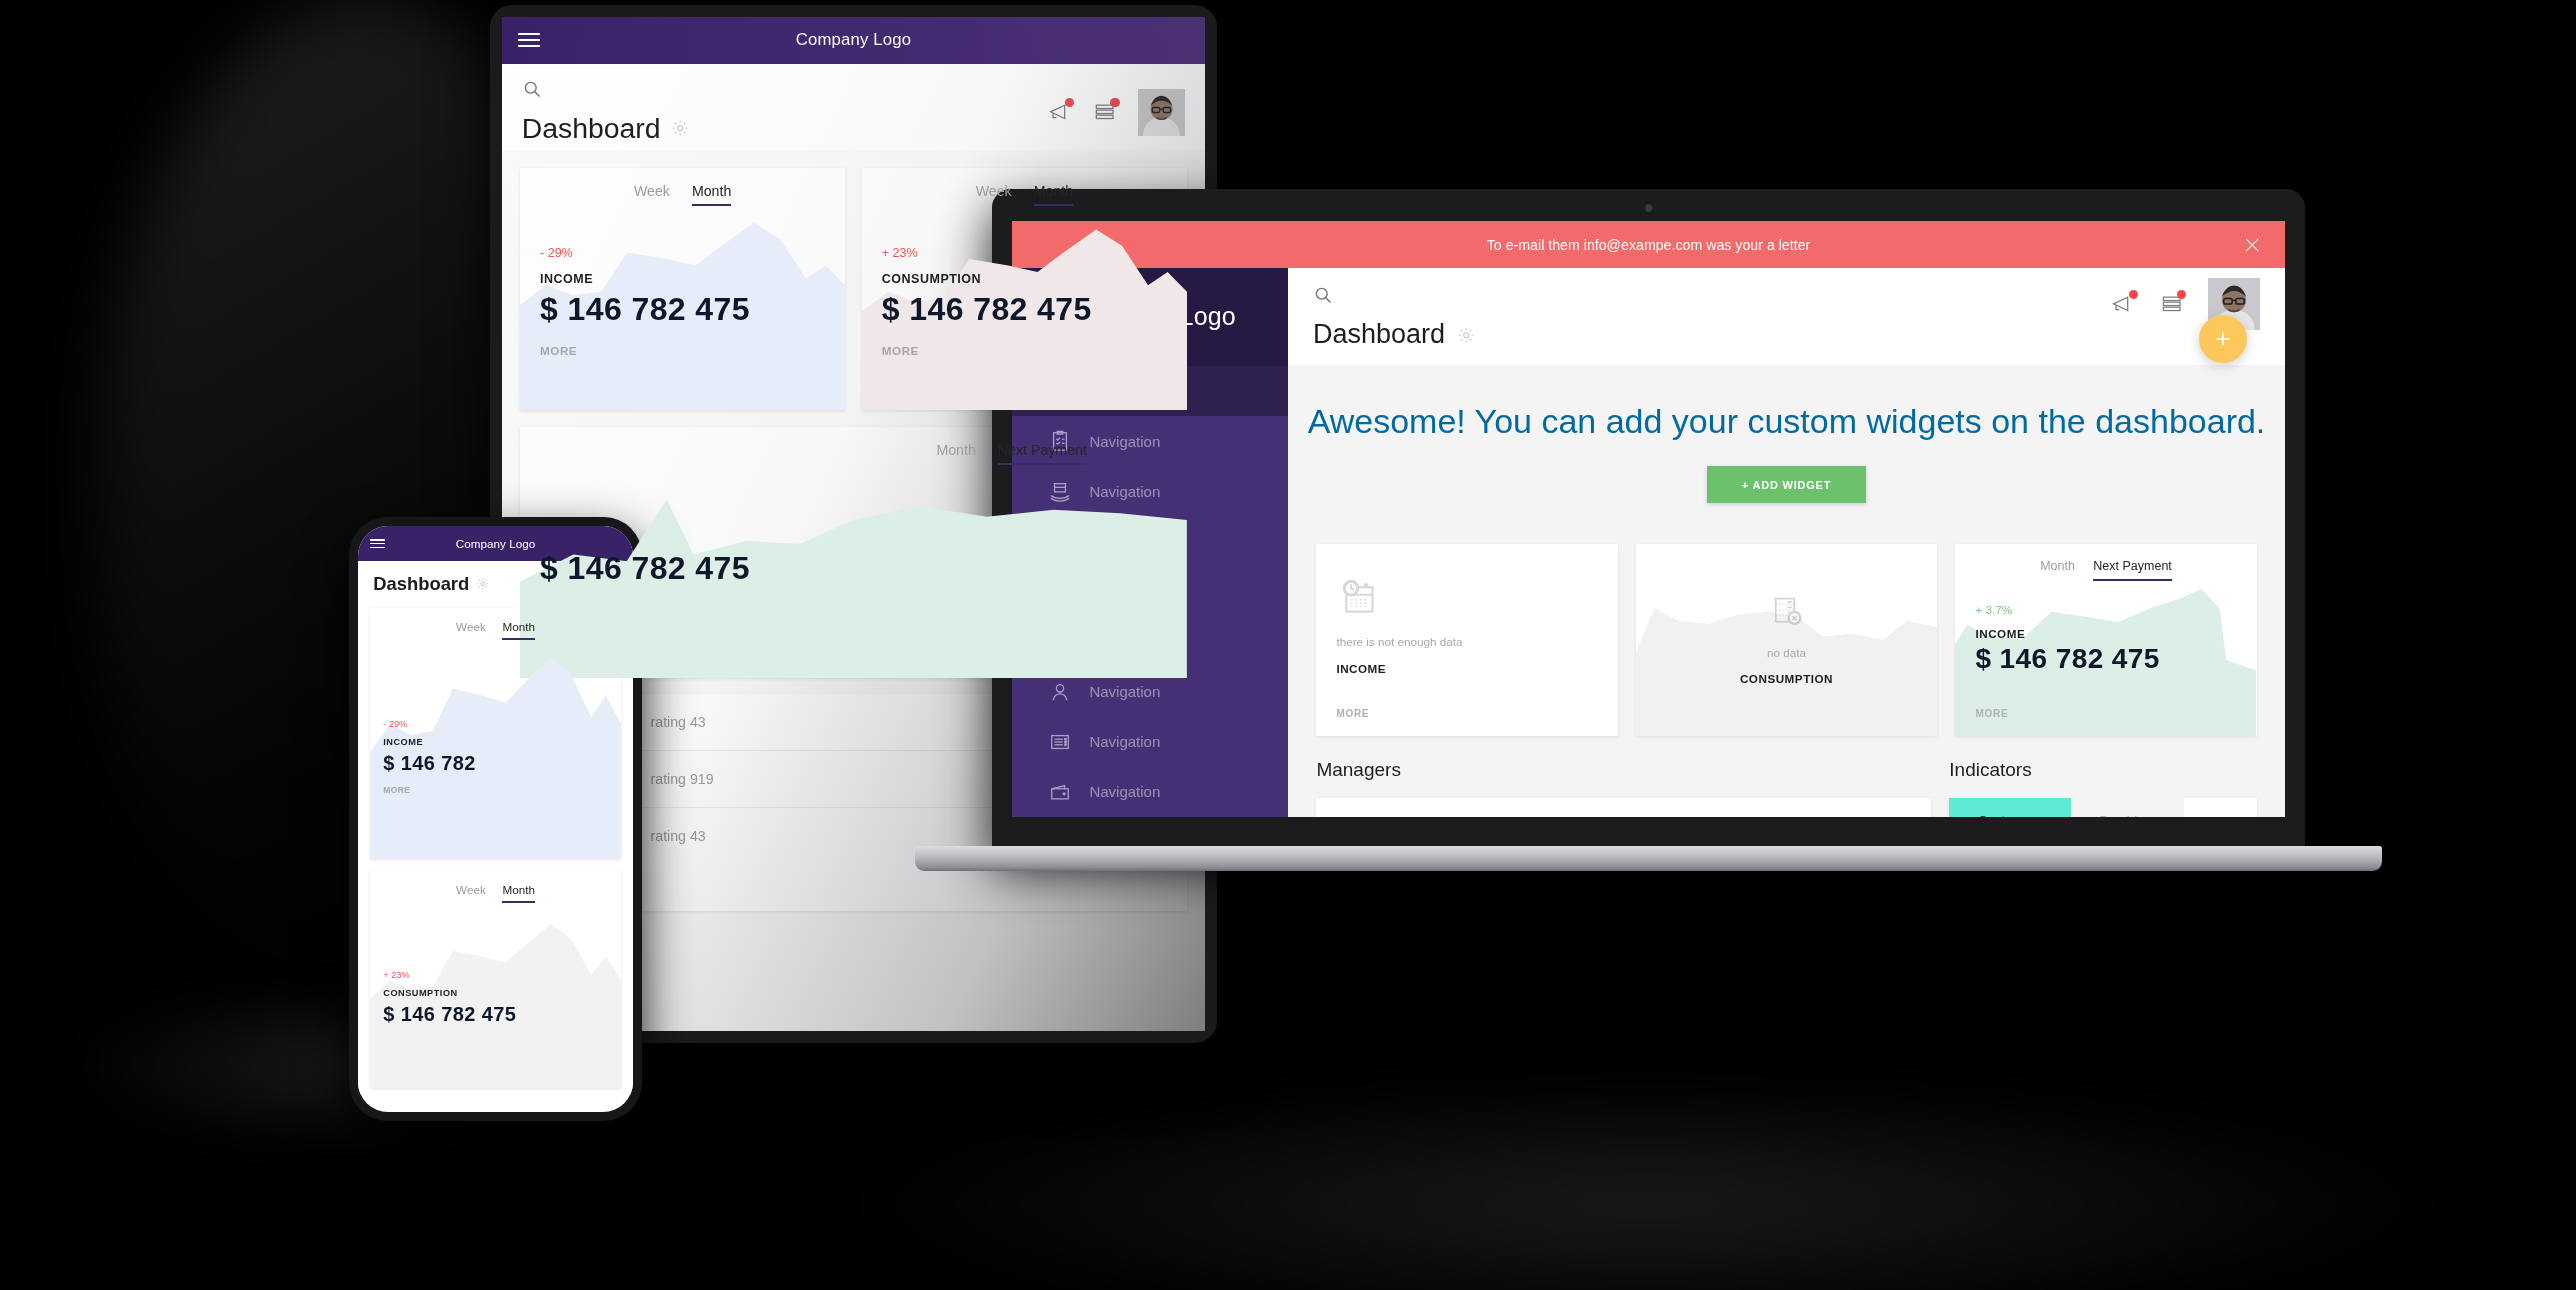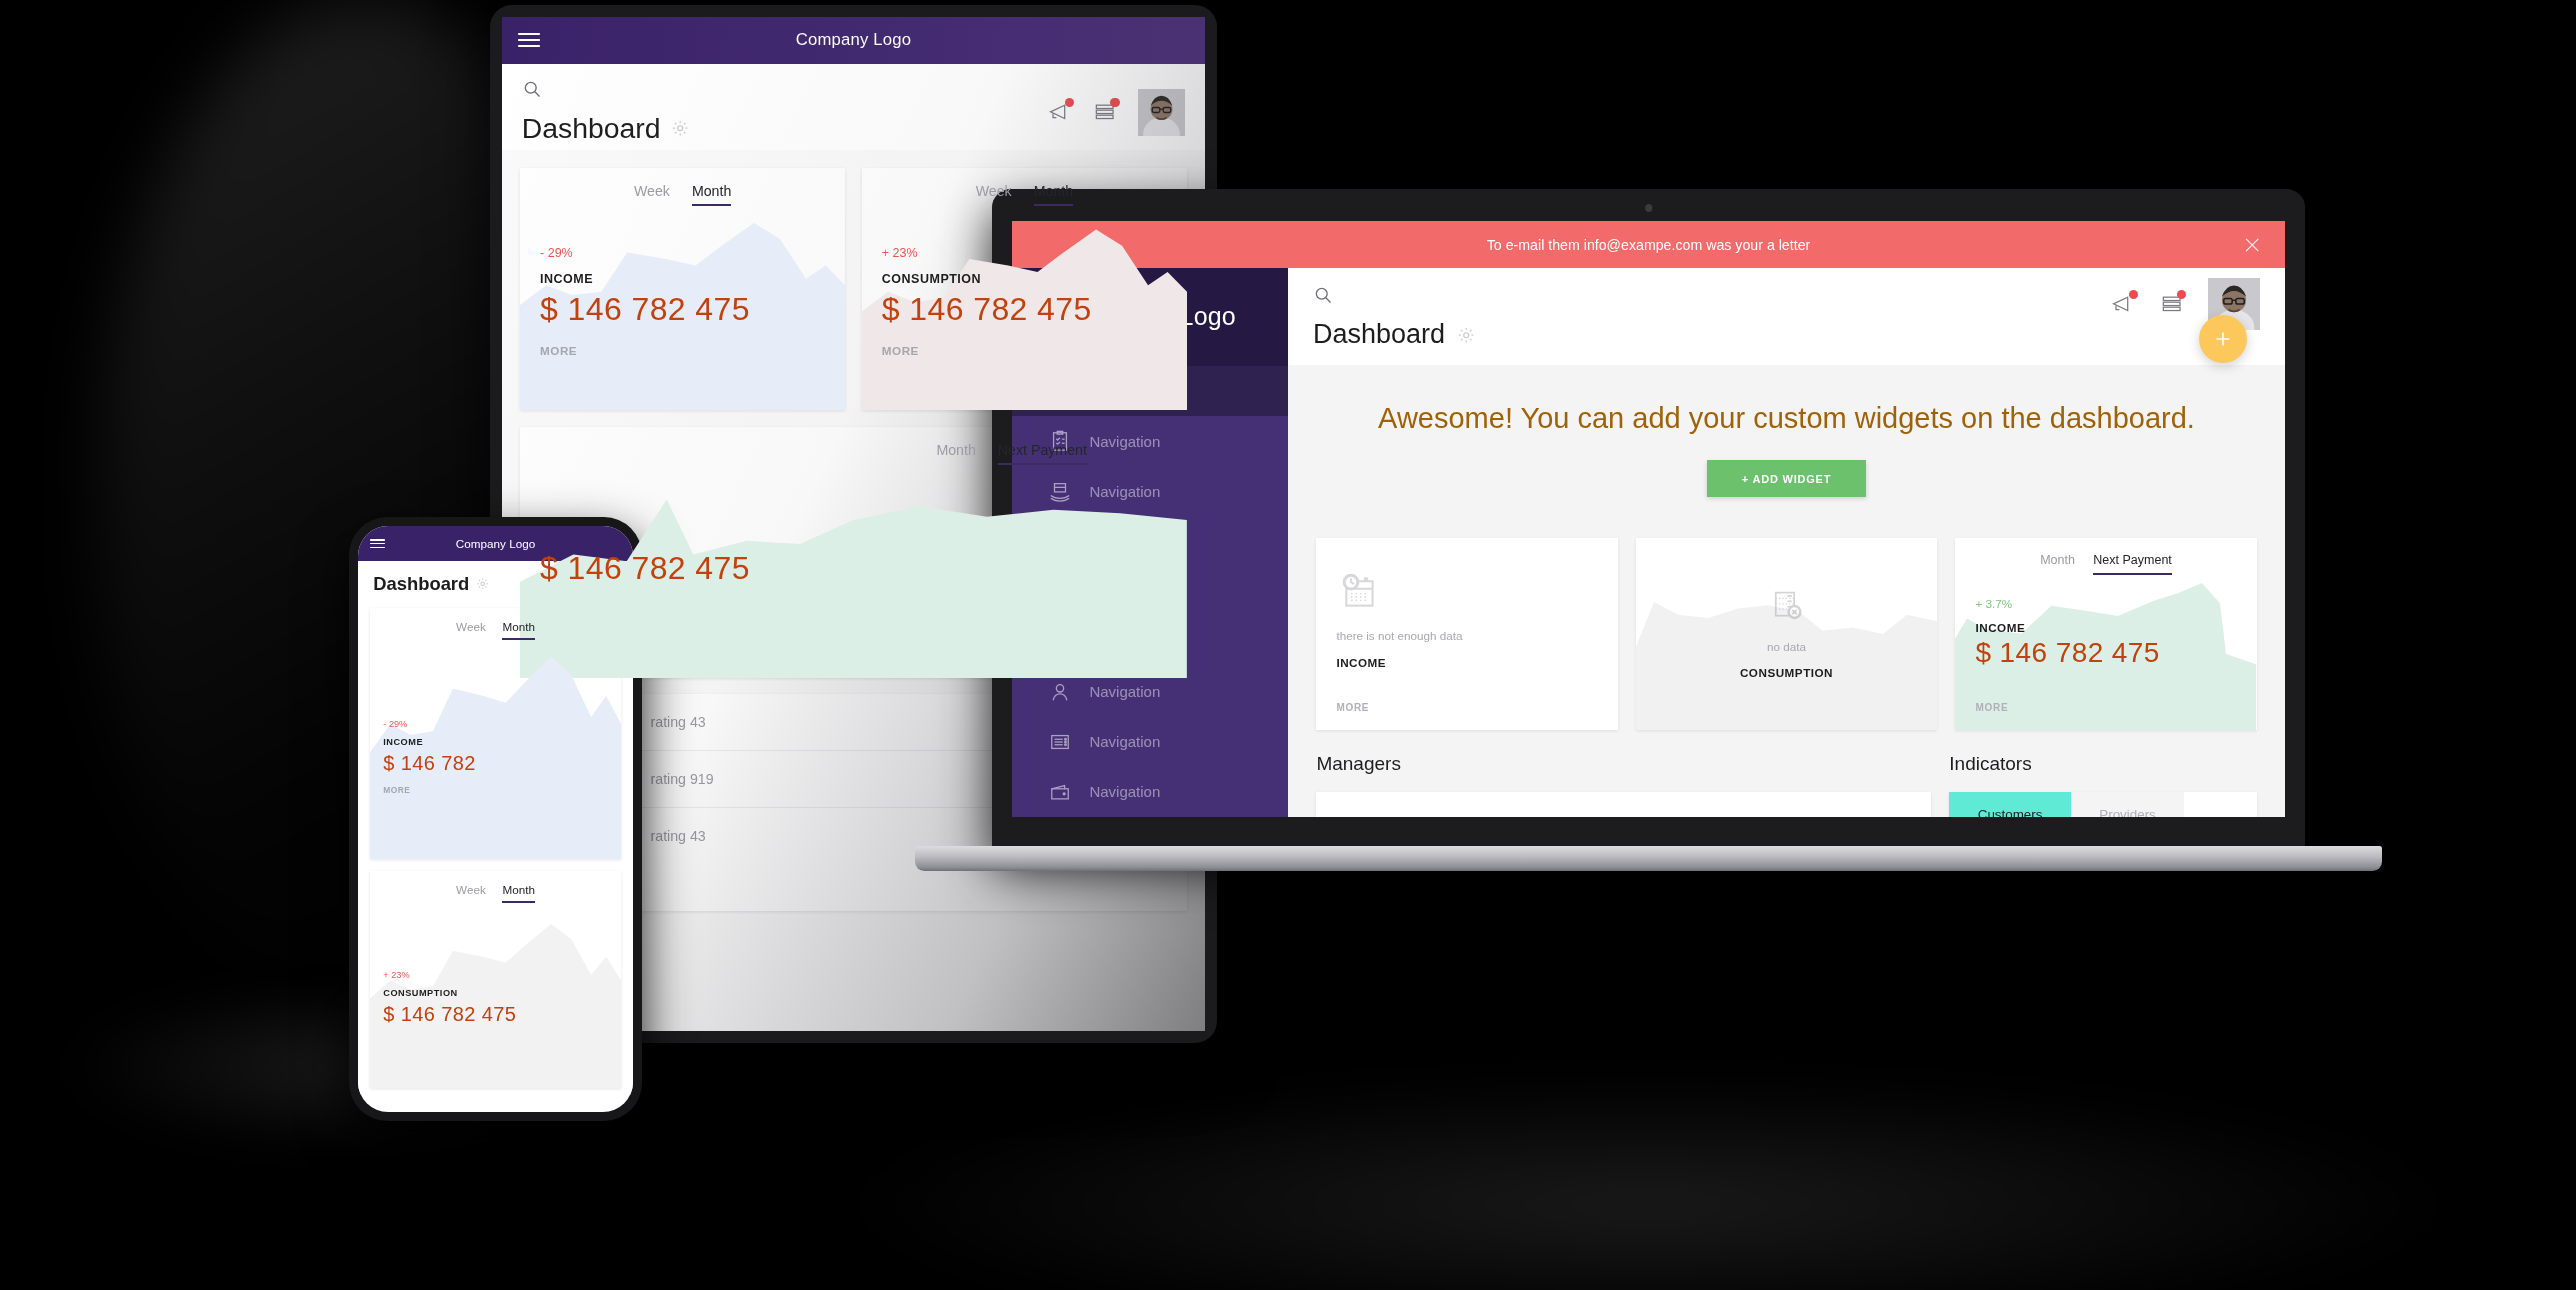--- a/index.html
+++ b/index.html
@@ -68,21 +68,21 @@
   .tab { font-size: 14.2px; color: #9b9ba3; padding-bottom: 5px; }
   .tab.active { color: #25252b; border-bottom: 2.5px solid #3c2a63; }
   .spark { position: absolute; left: 0; right: 0; bottom: 0; top: 45px; z-index: 1; }
   .spark svg { width: 100%; height: 100%; display: block; }
   .card-body { position: relative; z-index: 3; padding: 0 20px 16.7px 20px; }
   .pct { font-size: 12.5px; margin-top: 35px; }
   .pct.neg { color: #ef5350; }
   .pct.pos { color: #ef5350; }
   .pct.green { color: #7fc47f; }
   .klabel { font-size: 12.5px; color: #1d1d1f; margin-top: 11.7px; letter-spacing: 0.5px; font-weight: 600; }
-  .kval { font-size: 32px; color: #c2410c; margin-top: 5px; font-weight: 400; letter-spacing: 0.4px; }
+  .kval { font-size: 32px; color: #0f172a; margin-top: 5px; font-weight: 700; letter-spacing: 0.4px; }
   .more { font-size: 11.7px; color: #a6a6ad; margin-top: 16.7px; letter-spacing: 0.5px; font-weight: 600; }
 
   .tbl-row { display: flex; align-items: center; gap: 50px; padding: 20px 28.4px; border-bottom: 0.8px solid #ededf0; font-size: 14.2px; }
   .tbl-name { color: #202025; font-weight: 600; }
   .tbl-rating { color: #9a9aa2; }
   .tbl-extra { color: #202025; font-weight: 700; margin-left: auto; }
 
   
   .phone {
     position: absolute; left: 349px; top: 517px; width: 293px; height: 604px;
@@ -143,21 +143,21 @@
   .lp-title { font-size: 27px; color: #1d1d1f; }
 
   .fab {
     position: absolute; right: 38px; top: 94px; width: 48px; height: 48px; border-radius: 50%;
     background: #fcc85c; display: flex; align-items: center; justify-content: center;
     box-shadow: 0 3.3px 11.7px rgba(0,0,0,.18); z-index: 9;
   }
   .fab svg { width: 22px; height: 22px; }
 
   .hero { text-align: center; padding: 37px 16.7px 8.4px; }
-  .hero-txt { font-size: 29px; color: #a16207; font-weight: 400; }
+  .hero-txt { font-size: 34px; color: #0369a1; font-weight: 400; }
   .add-widget {
     display: inline-block; margin-top: 25px; background: #6cc16c; color: #fff;
     padding: 12.5px 35px; font-size: 11px; letter-spacing: 0.8px; font-weight: 600;
     box-shadow: 0 1.7px 5px rgba(0,0,0,.16); border: 0; cursor: pointer;
   }
 
   .widgets { display: flex; gap: 18.4px; padding: 32px 28.4px 0; }
   .widget { flex: 1 1 0; height: 192px; background: #fff; position: relative; overflow: hidden; box-shadow: 0 0.8px 3.3px rgba(0,0,0,.09); }
   .w-pad { padding: 0 20px; position: relative; z-index: 3; }
   .empty-ico { width: 45px; height: 45px; margin: 32px 0 0; opacity: .45; }

